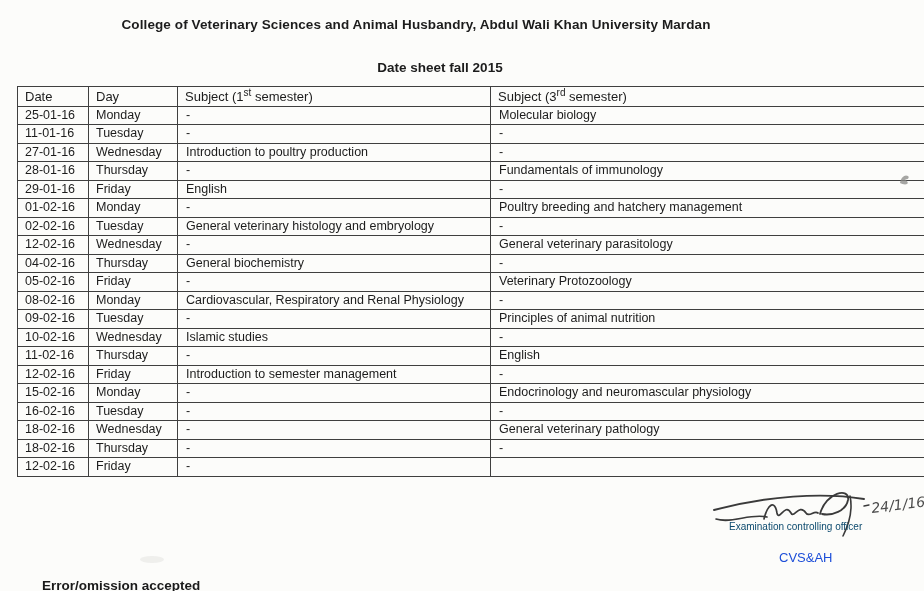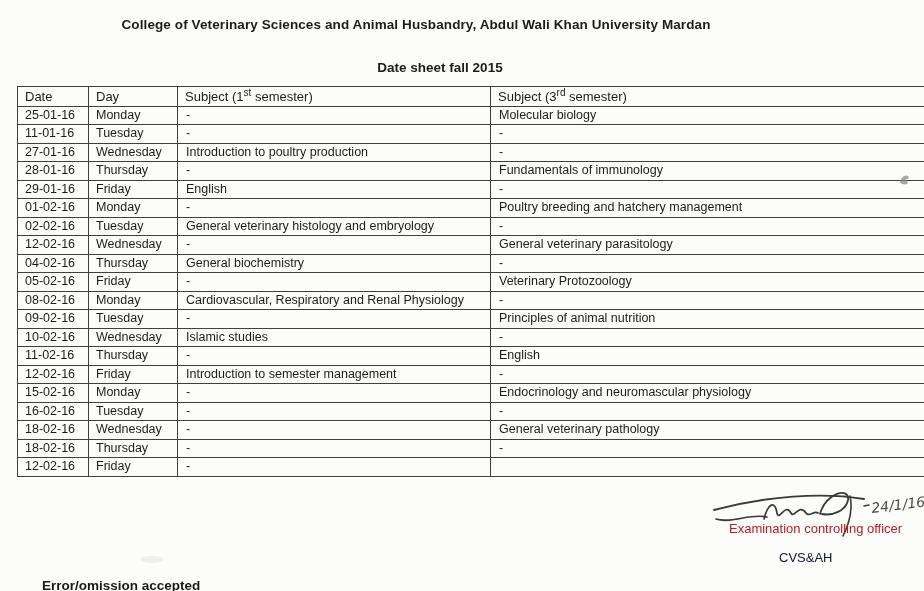--- a/index.html
+++ b/index.html
@@ -25,25 +25,25 @@
     font-size:12.5px; text-align:left; vertical-align:middle;
     padding:0 2px 0 7px; height:17.5px; line-height:17px;
     white-space:nowrap; overflow:hidden;
   }
   .datesheet th { font-weight:normal; font-size:13px; height:18.5px; }
   .datesheet td.subj { padding-left:8px; }
   sup.ord { font-size:10px; vertical-align:super; line-height:0; }
   .sig-block { position:absolute; left:712px; top:486px; width:212px; height:52px; }
   .signatory-title {
     position:absolute; left:729px; top:521px;
-    font-size:13px; color:#b91c1c;
+    font-size:10px; color:#0c4a6e;
   }
   .institution-abbr {
     position:absolute; left:779px; top:550px;
-    font-size:13px; color:#0f172a;
+    font-size:13px; color:#1d4ed8;
   }
   .bottom-note {
     position:absolute; left:42px; top:578px;
     font-size:13.5px; font-weight:bold; color:#1a1a1a;
   }
   .smudge-a { position:absolute; left:897px; top:171px; width:16px; height:16px; }
   .smudge-b {
     position:absolute; left:140px; top:556px; width:24px; height:7px;
     background:#ebebe8; border-radius:50%; opacity:0.8;
   }

